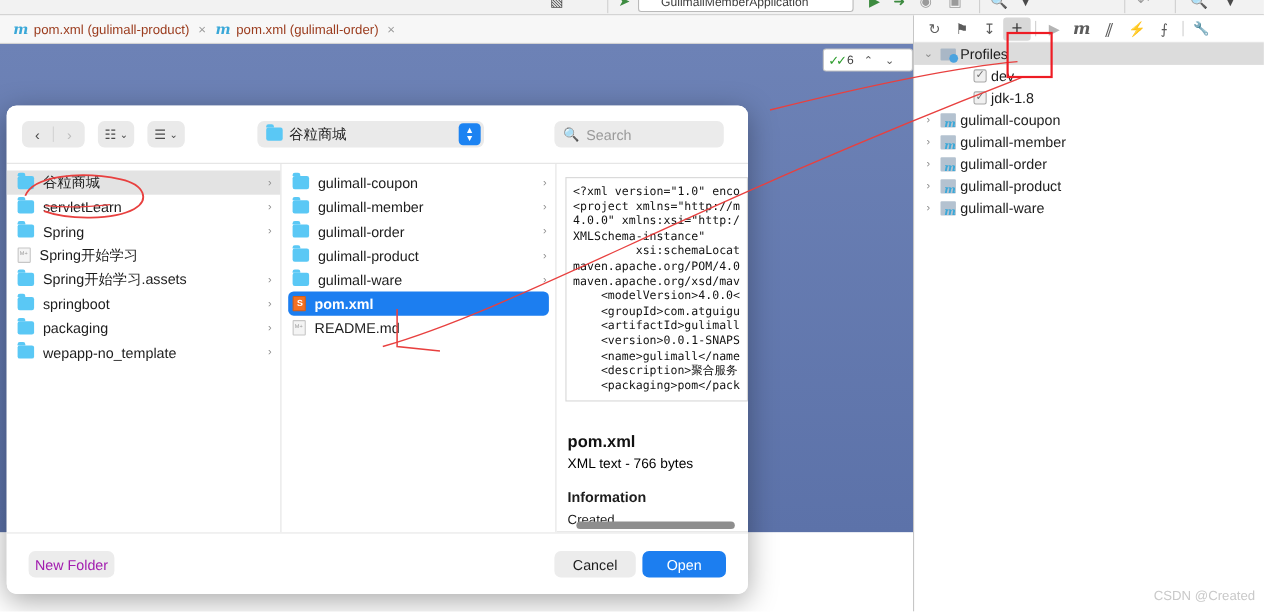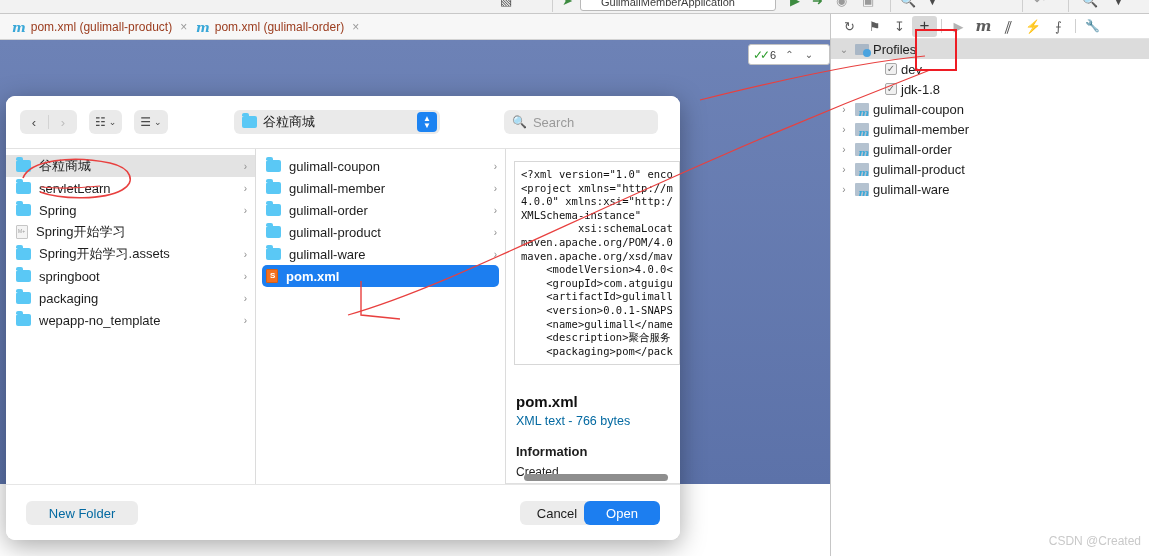--- a/index.html
+++ b/index.html
@@ -292,21 +292,21 @@
     line-height: 13.6px;
     color: #111111;
     white-space: pre;
   }
   .pv-title {
     margin: 28px 0 0 10px;
     font-size: 15px; font-weight: bold; color: #111111;
   }
   .pv-sub {
     margin: 4px 0 0 10px;
-    font-size: 12.5px; color: #0369a1;
+    font-size: 12.5px; color: #000000;
   }
   .pv-info {
     margin: 16px 0 0 10px;
     font-size: 13px; font-weight: bold; color: #1d1d1d;
   }
   .pv-created {
     margin: 6px 0 0 10px;
     font-size: 12px; font-weight: normal; color: #1d1d1d;
   }
   .h-scroll {
@@ -322,22 +322,22 @@
     position: absolute; left: 0; right: 0; bottom: 0; height: 56px;
     background: #ffffff;
     border-top: 1px solid #e6e6e6;
   }
   .btn {
     position: absolute;
     height: 24px; border-radius: 6px;
     display: flex; align-items: center; justify-content: center;
     font-size: 13px;
   }
-  .btn-newfolder { left: 20px; top: 16px; width: 112px; background: #ececec; color: #0369a1; }
-  .btn-cancel    { left: 514px; top: 16px; width: 74px; background: #ececec; color: #1d1d1d; }
+  .btn-newfolder { left: 20px; top: 16px; width: 78px; background: #ececec; color: #a21caf; }
+  .btn-cancel    { left: 498px; top: 16px; width: 74px; background: #ececec; color: #1d1d1d; }
   .btn-open      { left: 578px; top: 16px; width: 76px; background: #1c7ef0; color: #ffffff; }
 
   
   .anno { position: absolute; left: 0; top: 0; width: 1149px; height: 556px; pointer-events: none; }
 </style>
 </head>
 <body>
 
 <div id="root">
 
@@ -550,20 +550,24 @@
           <span class="chev-r">›</span>
         </div>
         <div class="frow">
           <span class="mac-folder"></span>
           <span>gulimall-ware</span>
           <span class="chev-r">›</span>
         </div>
         <div class="frow sel-blue">
           <span class="doc-ico xml"></span>
           <span>pom.xml</span>
+        </div>
+        <div class="frow">
+          <span class="doc-ico md"></span>
+          <span>README.md</span>
         </div>
       </div>
 
       <div class="col col3" style="border-right:none;">
         <div class="preview">
           <div class="code-box">
             <pre>&lt;?xml version="1.0" enco
 &lt;project xmlns="http://m
 4.0.0" xmlns:xsi="http:/
 XMLSchema-instance"

